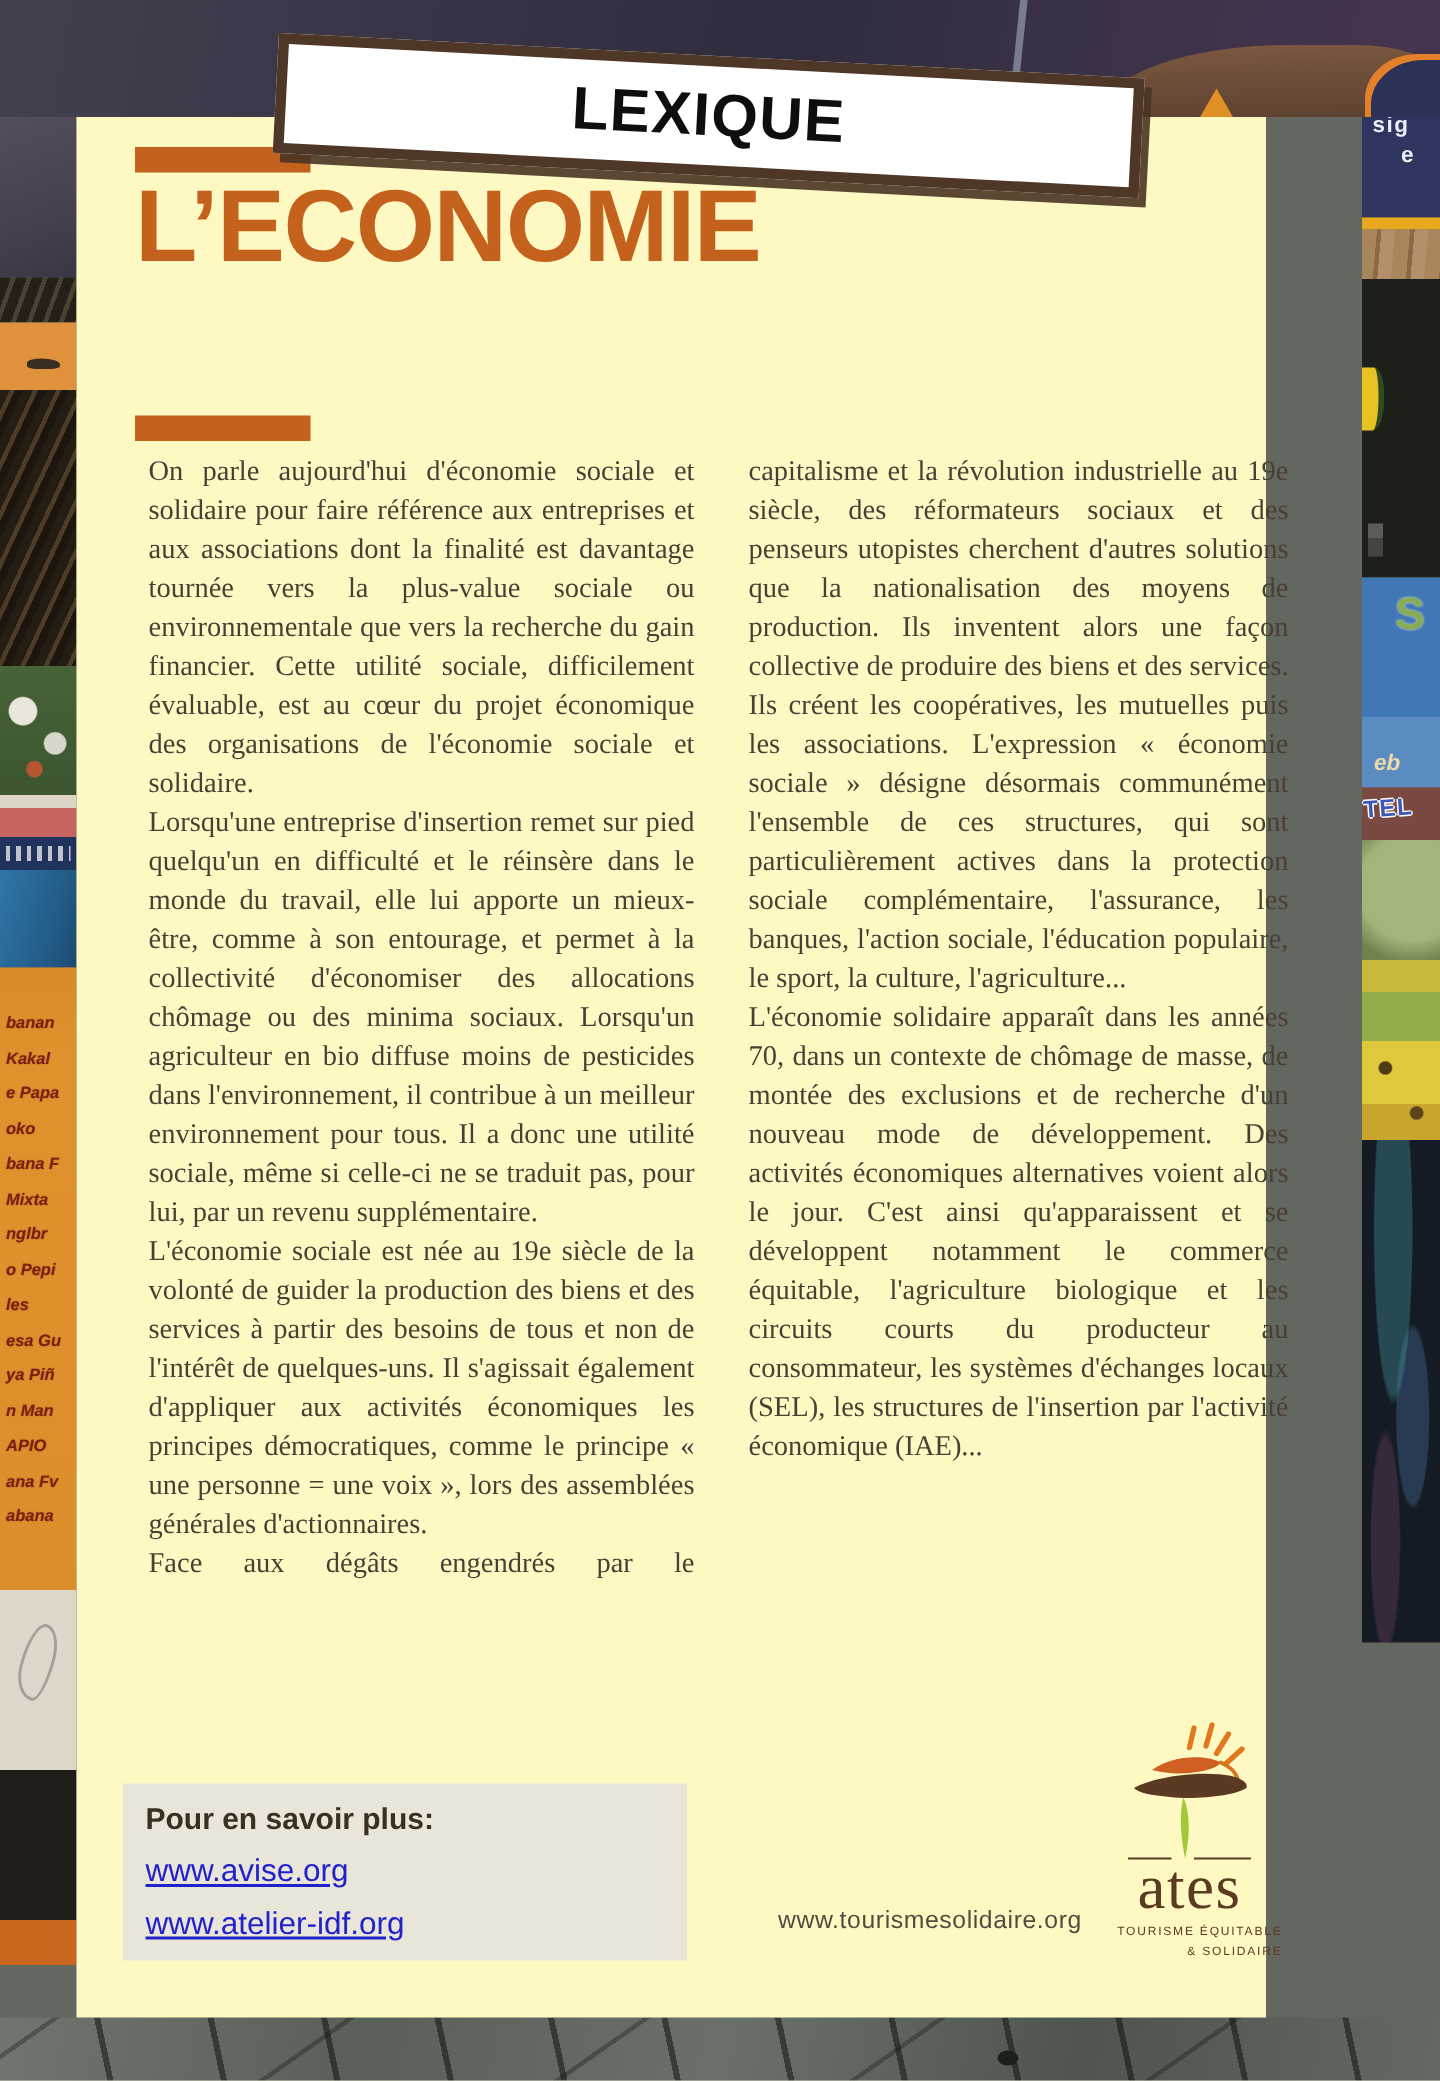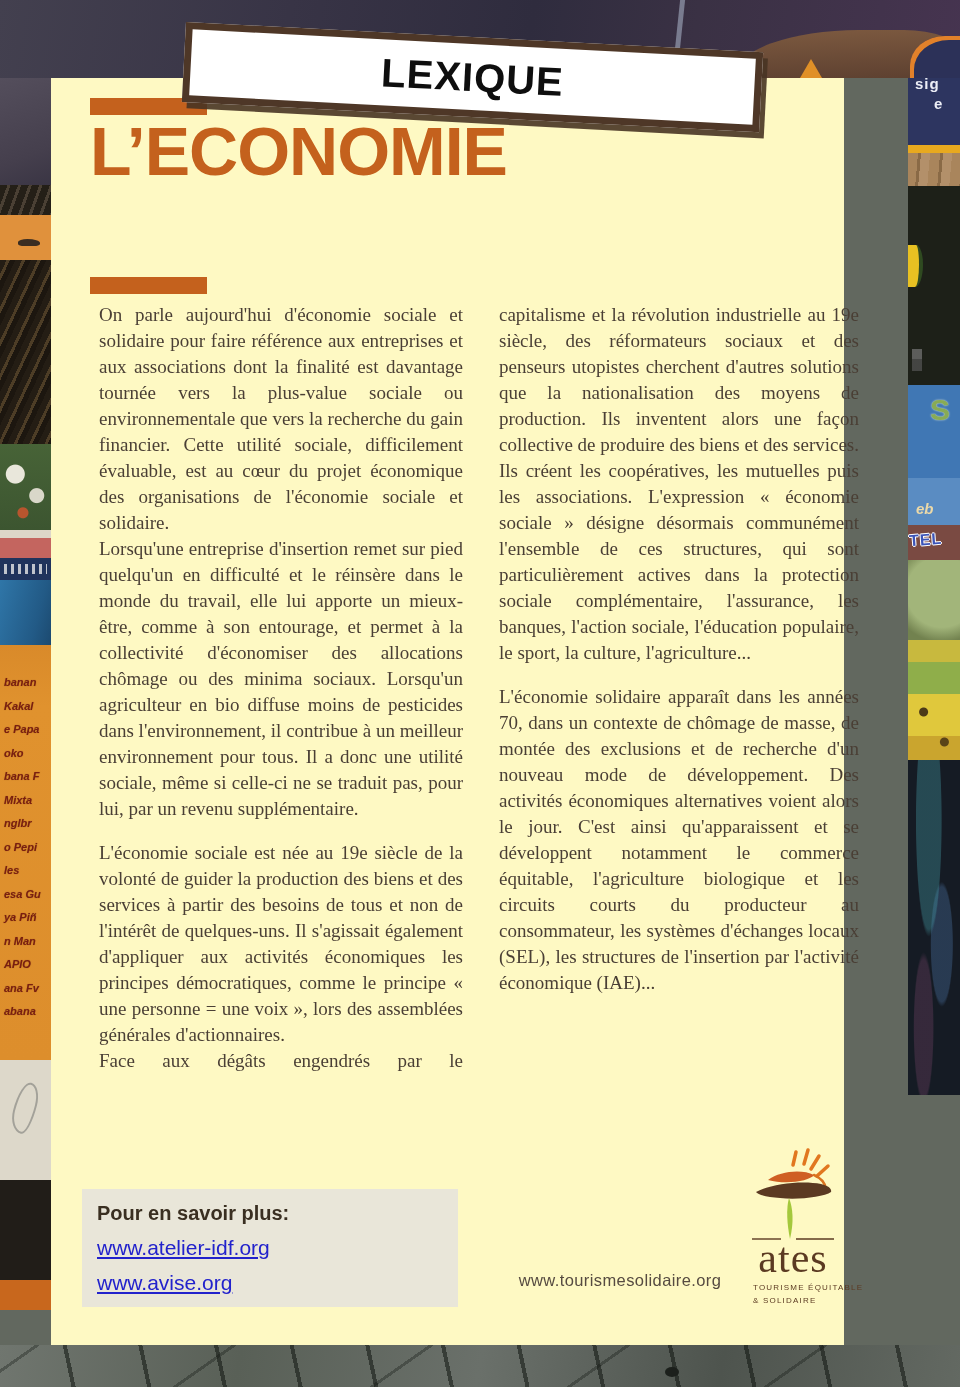--- a/index.html
+++ b/index.html
@@ -106,37 +106,37 @@
   .bar-top{top:98px;}
   .bar-bottom{top:277px;}
   .page-title{position:absolute;left:90px;top:112px;z-index:3;
     font-size:68px;line-height:79px;font-weight:bold;letter-spacing:-1px;color:#c4611d;}
   .page-title div{white-space:nowrap;}
 
   
   .col{position:absolute;top:302px;z-index:3;font-size:19px;line-height:26px;color:#4a3f35;
        text-align:justify;}
   .col p{margin:0;font-family:Liberation Serif, serif;}
-  .col p.gap{margin-top:18px;}
+  .col p.gap{}
   .col-left{left:99px;width:364px;}
   .col-right{left:499px;width:360px;}
   .force-justify{text-align-last:justify;}
 
   
   .infobox{position:absolute;left:31px;top:1111px;width:376px;height:118px;z-index:3;
     background:#e9e6d9;padding:13px 14px 0 15px;}
   
   .infobox-heading{font-size:20px;font-weight:bold;color:#3a2f21;margin:0 0 5px 0;}
   .infobox a{display:block;font-size:21px;line-height:35px;color:#2222cc;text-decoration:underline;}
 
   
   .site-url{position:absolute;left:449px;top:1193px;width:240px;z-index:3;text-align:center;
     font-size:16.5px;letter-spacing:.4px;color:#564b41;}
   .ates-logo{position:absolute;left:689px;top:1068px;width:108px;height:136px;z-index:3;}
-  .logo-taglines{position:absolute;left:702px;top:1203px;width:122px;z-index:3;text-align:left;
+  .logo-taglines{position:absolute;left:682px;top:1203px;width:122px;z-index:3;text-align:right;
     color:#5b3a22;font-size:8px;letter-spacing:1.2px;line-height:13px;}
 
   .ates-text{font-family:"Liberation Serif",serif;font-size:42px;letter-spacing:1px;fill:#5b3a22;}
 </style>
 </head>
 <body>
 
 <div class="stage">
 
   <div class="photo-top">
@@ -209,22 +209,22 @@
   </div>
 
   <div class="photo-bottom">
     <div class="pebble"></div>
   </div>
 
   <div class="page">
 
     <div class="infobox">
       <p class="infobox-heading">Pour en savoir plus:</p>
+      <a href="#">www.avise.org</a>
       <a href="#">www.atelier-idf.org</a>
-      <a href="#">www.avise.org</a>
     </div>
 
     <div class="site-url">www.tourismesolidaire.org</div>
 
     <svg class="ates-logo" viewBox="0 0 108 136" xmlns="http://www.w3.org/2000/svg">
       <g stroke="#e1771f" stroke-width="3.5" stroke-linecap="round">
         <line x1="56" y1="6" x2="53" y2="19"></line>
         <line x1="68" y1="4" x2="64" y2="18"></line>
         <line x1="79" y1="10" x2="71" y2="23"></line>
         <line x1="88" y1="20" x2="77" y2="30"></line>

